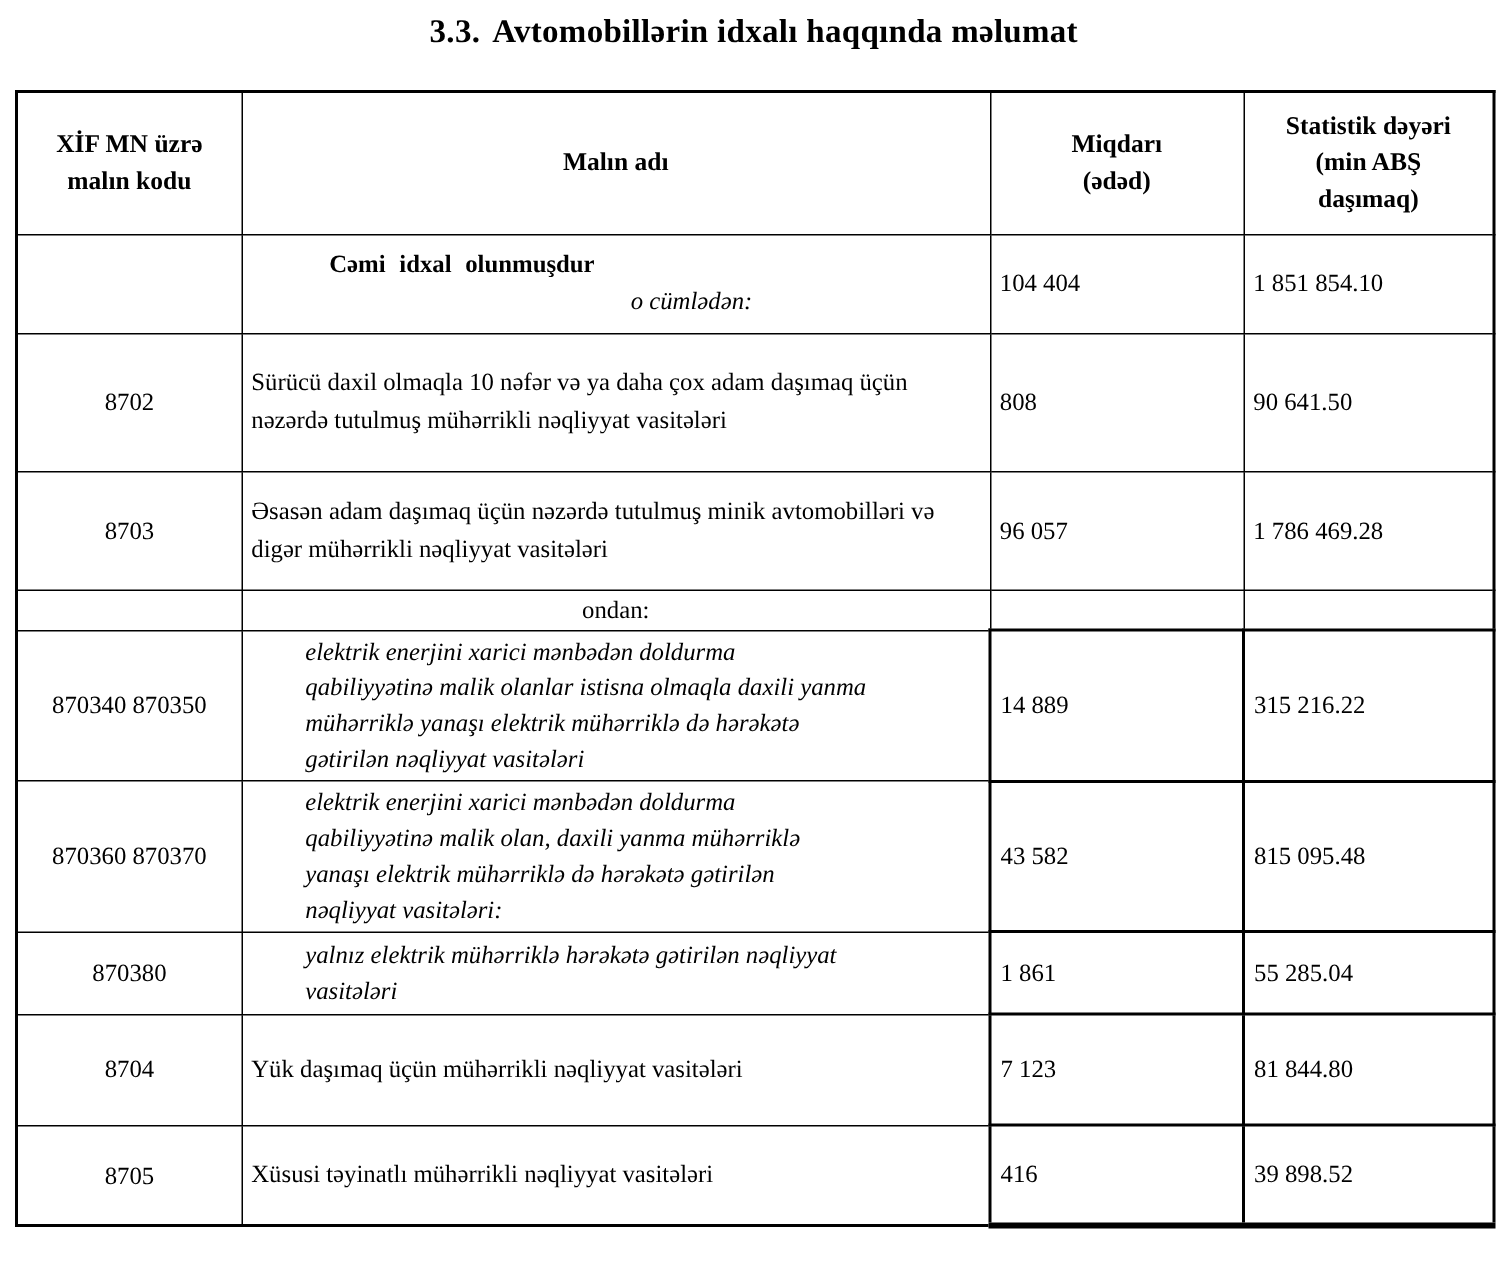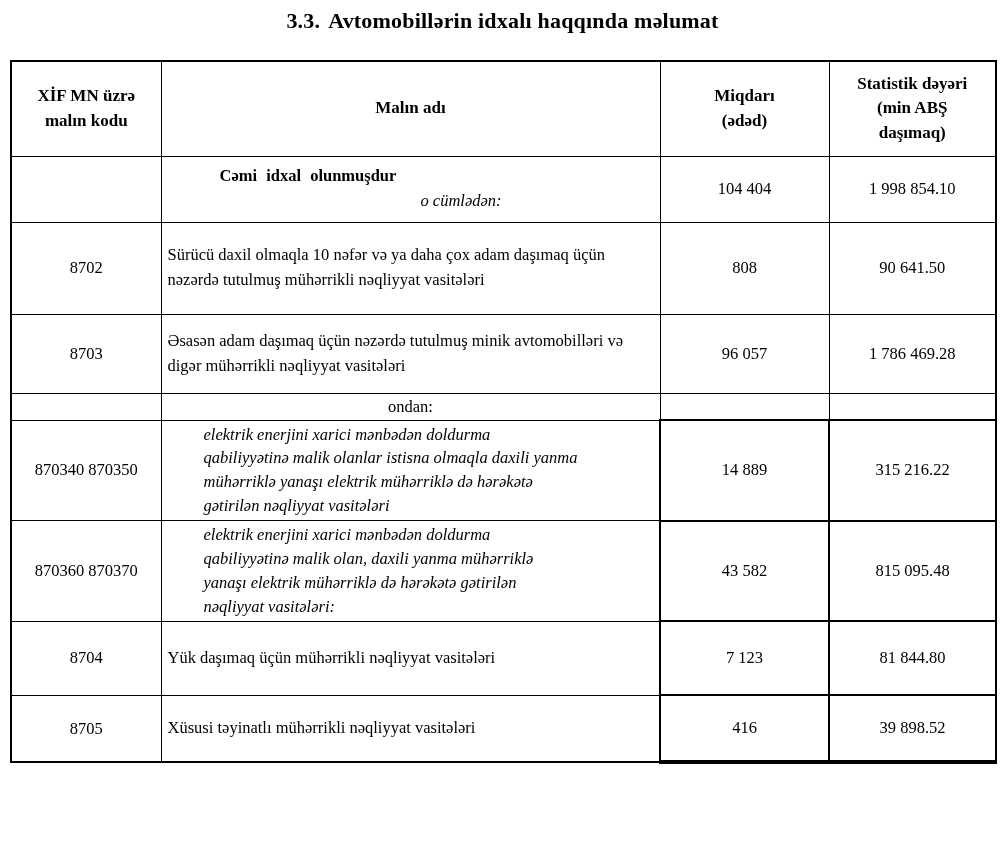--- a/index.html
+++ b/index.html
@@ -49,21 +49,21 @@
     line-height: 1.45;
   }
   td.code-cell { text-align: center; }
   td.name-cell {
     text-align: left;
     padding-left: 14px;
     padding-right: 70px;
     line-height: 1.5;
   }
   td.num-cell {
-    text-align: center;
+    text-align: left;
     padding-right: 10px;
   }
   tr.row-italic td.name-cell {
     font-style: italic;
     padding-left: 42px;
     padding-right: 80px;
     line-height: 1.45;
   }
   tr.row-total td.name-cell { padding-right: 10px; line-height: 1.5; }
   .total-main {
@@ -122,21 +122,21 @@
       </td>
     </tr>
 
     <tr class="row-total" style="height:66px">
       <td class="code-cell"></td>
       <td class="name-cell">
         <span class="total-main">Cəmi idxal olunmuşdur</span>
         <span class="total-sub">o cümlədən:</span>
       </td>
       <td class="num-cell">104 404</td>
-      <td class="num-cell">1 998 854.10</td>
+      <td class="num-cell">1 851 854.10</td>
     </tr>
 
     <tr style="height:92px">
       <td class="code-cell">8702</td>
       <td class="name-cell">Sürücü daxil olmaqla 10 nəfər və ya daha çox adam daşımaq üçün nəzərdə tutulmuş mühərrikli nəqliyyat vasitələri</td>
       <td class="num-cell">808</td>
       <td class="num-cell">90 641.50</td>
     </tr>
 
     <tr style="height:79px">
@@ -160,20 +160,26 @@
       <td class="num-cell thick">315 216.22</td>
     </tr>
 
     <tr class="row-italic" style="height:96px">
       <td class="code-cell">870360 870370</td>
       <td class="name-cell">elektrik enerjini xarici mənbədən doldurma qabiliyyətinə malik olan, daxili yanma mühərriklə yanaşı elektrik mühərriklə də hərəkətə gətirilən nəqliyyat vasitələri:</td>
       <td class="num-cell thick">43 582</td>
       <td class="num-cell thick">815 095.48</td>
     </tr>
 
+    <tr class="row-italic" style="height:55px">
+      <td class="code-cell">870380</td>
+      <td class="name-cell">yalnız elektrik mühərriklə hərəkətə gətirilən nəqliyyat vasitələri</td>
+      <td class="num-cell thick">1 861</td>
+      <td class="num-cell thick">55 285.04</td>
+    </tr>
 
     <tr style="height:74px">
       <td class="code-cell">8704</td>
       <td class="name-cell">Yük daşımaq üçün mühərrikli nəqliyyat vasitələri</td>
       <td class="num-cell thick">7 123</td>
       <td class="num-cell thick">81 844.80</td>
     </tr>
 
     <tr style="height:67px">
       <td class="code-cell">8705</td>

